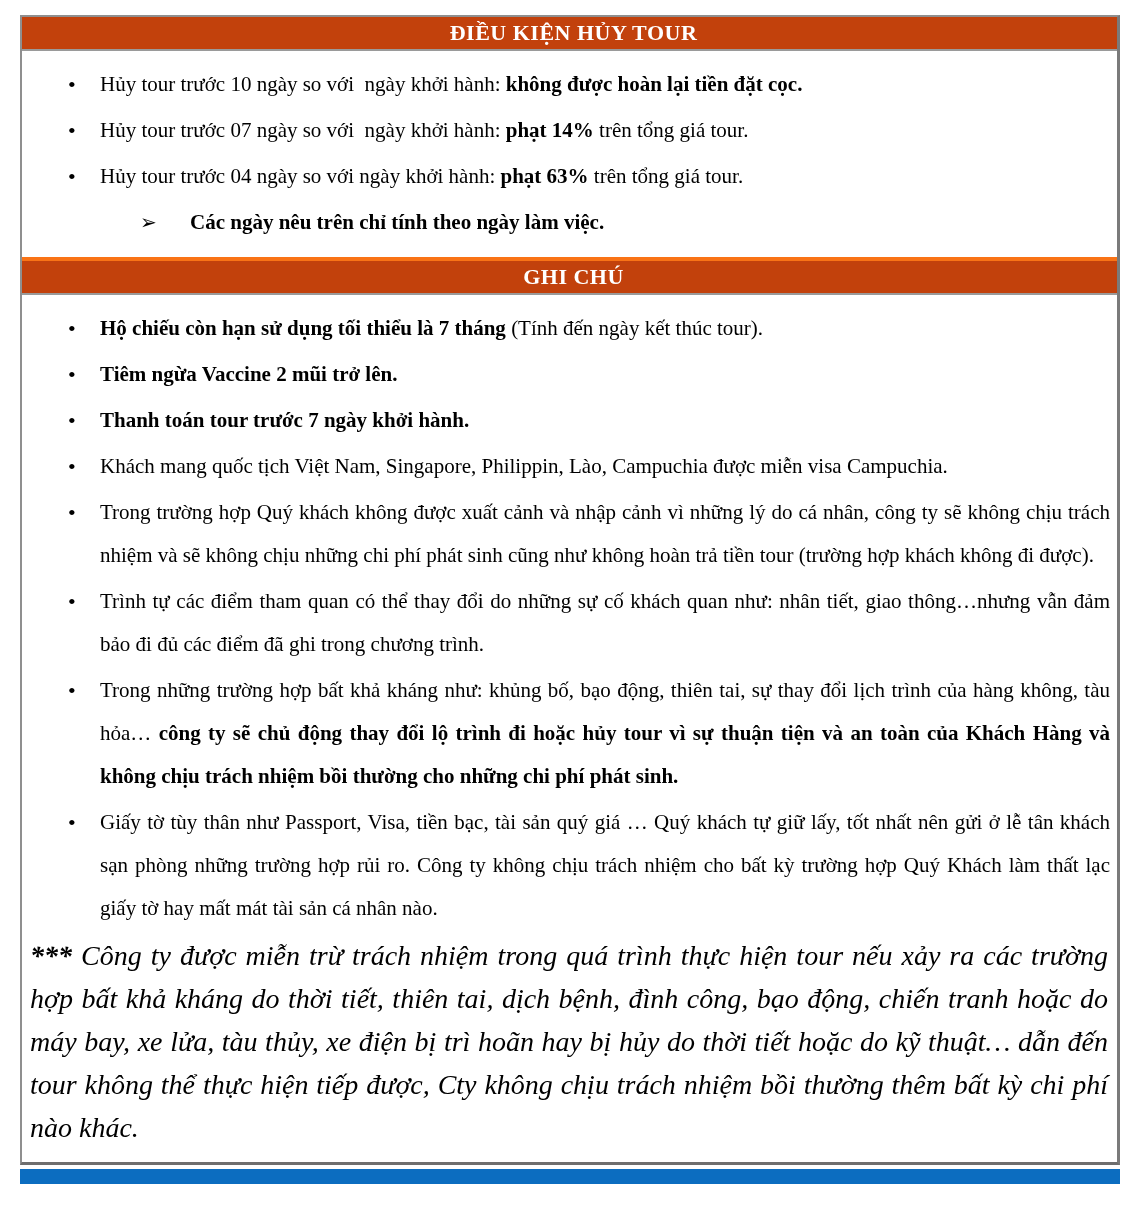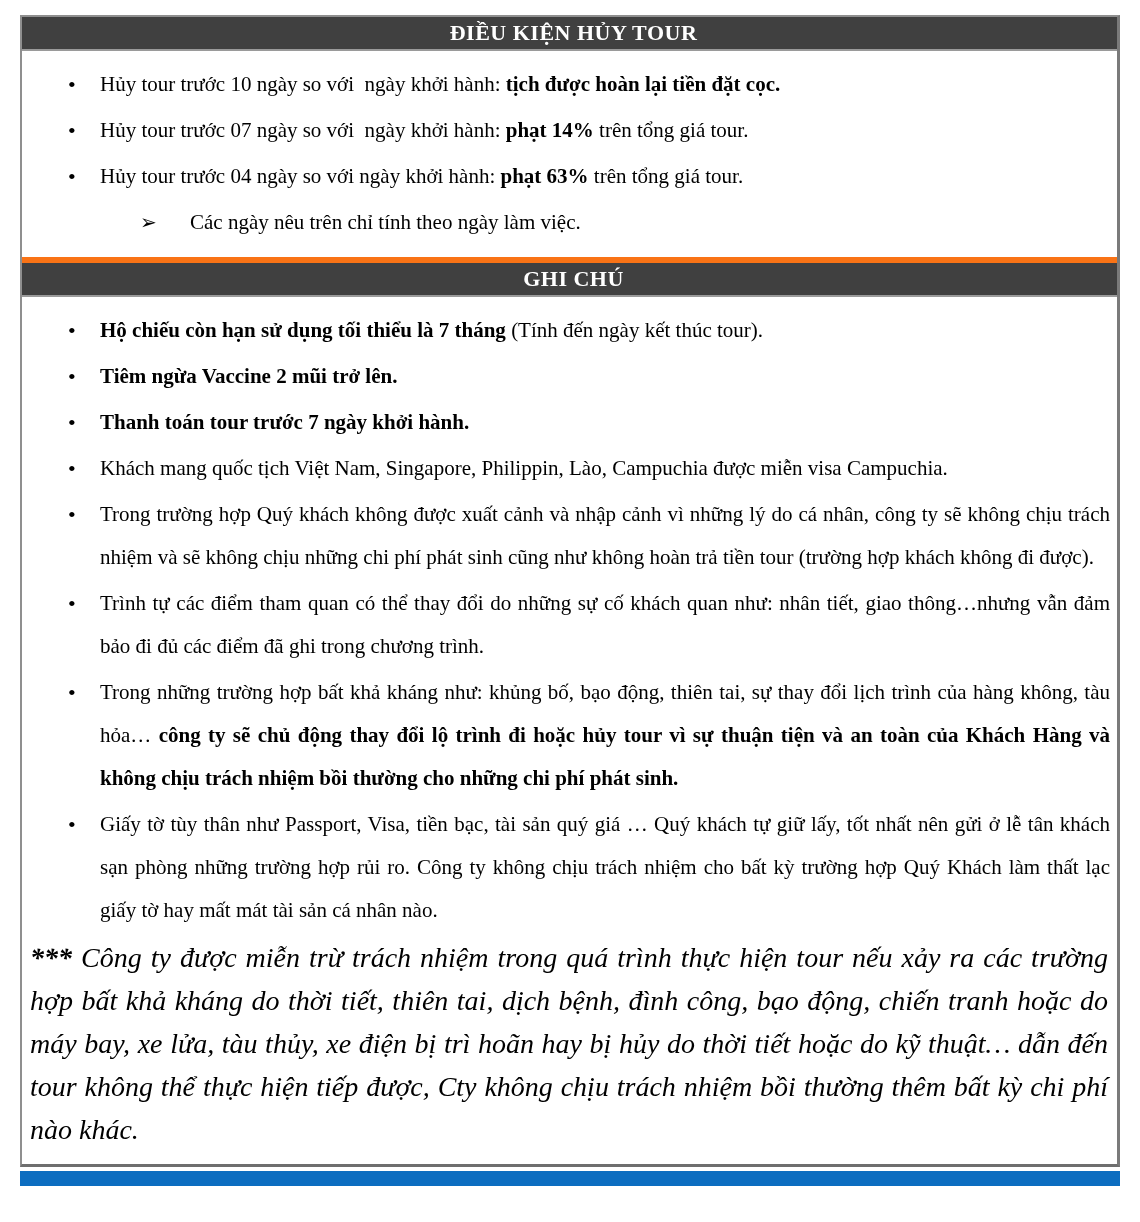--- a/index.html
+++ b/index.html
@@ -15,32 +15,32 @@
     overflow: hidden;
   }
   .page {
     margin: 15px 20px 0 20px;
     border: 2px solid #8f8f8f;
     border-bottom: 3px solid #6e6e6e;
     border-right: 3px solid #7a7a7a;
     background: #ffffff;
   }
   .sec-header {
-    background: #404040;
+    background: #c2410c;
     color: #ffffff;
     font-weight: bold;
     font-size: 22px;
     line-height: 26px;
     text-align: center;
     padding: 3px 0 3px 8px;
     border-bottom: 2px solid #9a9a9a;
     letter-spacing: 0.5px;
   }
   .sec-header.inner {
-    border-top: 6px solid #f97316;
+    border-top: 4px solid #f97316;
   }
   .sec-body {
     padding: 9px 5px 13px 0;
     font-size: 21px;
     line-height: 43px;
   }
   .li {
     display: flex;
     margin-top: 3px;
   }
@@ -54,21 +54,21 @@
     flex: 1;
     text-align: justify;
     padding-right: 2px;
   }
   .li.arrow .marker {
     flex: 0 0 50px;
     margin-left: 118px;
     font-size: 20px;
   }
   .li.arrow .txt {
-    font-weight: normal;
+    font-weight: bold;
     text-align: left;
   }
   .bold-lead { font-weight: bold; }
   .disclaimer {
     margin-top: 4px;
     padding: 0 4px 0 8px;
     font-style: italic;
     font-size: 28px;
     line-height: 43px;
     text-align: justify;
@@ -88,21 +88,21 @@
 <div class="page">
 
   <div class="sec-header">
     <span>ĐIỀU KIỆN HỦY TOUR</span>
   </div>
 
   <div class="sec-body">
 
     <div class="li">
       <span class="marker">•</span>
-      <span class="txt"><span>Hủy tour trước 10 ngày so với&nbsp; ngày khởi hành: </span><span class="bold-lead">tịch được hoàn lại tiền đặt cọc.</span></span>
+      <span class="txt"><span>Hủy tour trước 10 ngày so với&nbsp; ngày khởi hành: </span><span class="bold-lead">không được hoàn lại tiền đặt cọc.</span></span>
     </div>
 
     <div class="li">
       <span class="marker">•</span>
       <span class="txt"><span>Hủy tour trước 07 ngày so với&nbsp; ngày khởi hành: </span><span class="bold-lead">phạt 14%</span><span> trên tổng giá tour.</span></span>
     </div>
 
     <div class="li">
       <span class="marker">•</span>
       <span class="txt"><span>Hủy tour trước 04 ngày so với ngày khởi hành: </span><span class="bold-lead">phạt 63%</span><span> trên tổng giá tour.</span></span>

